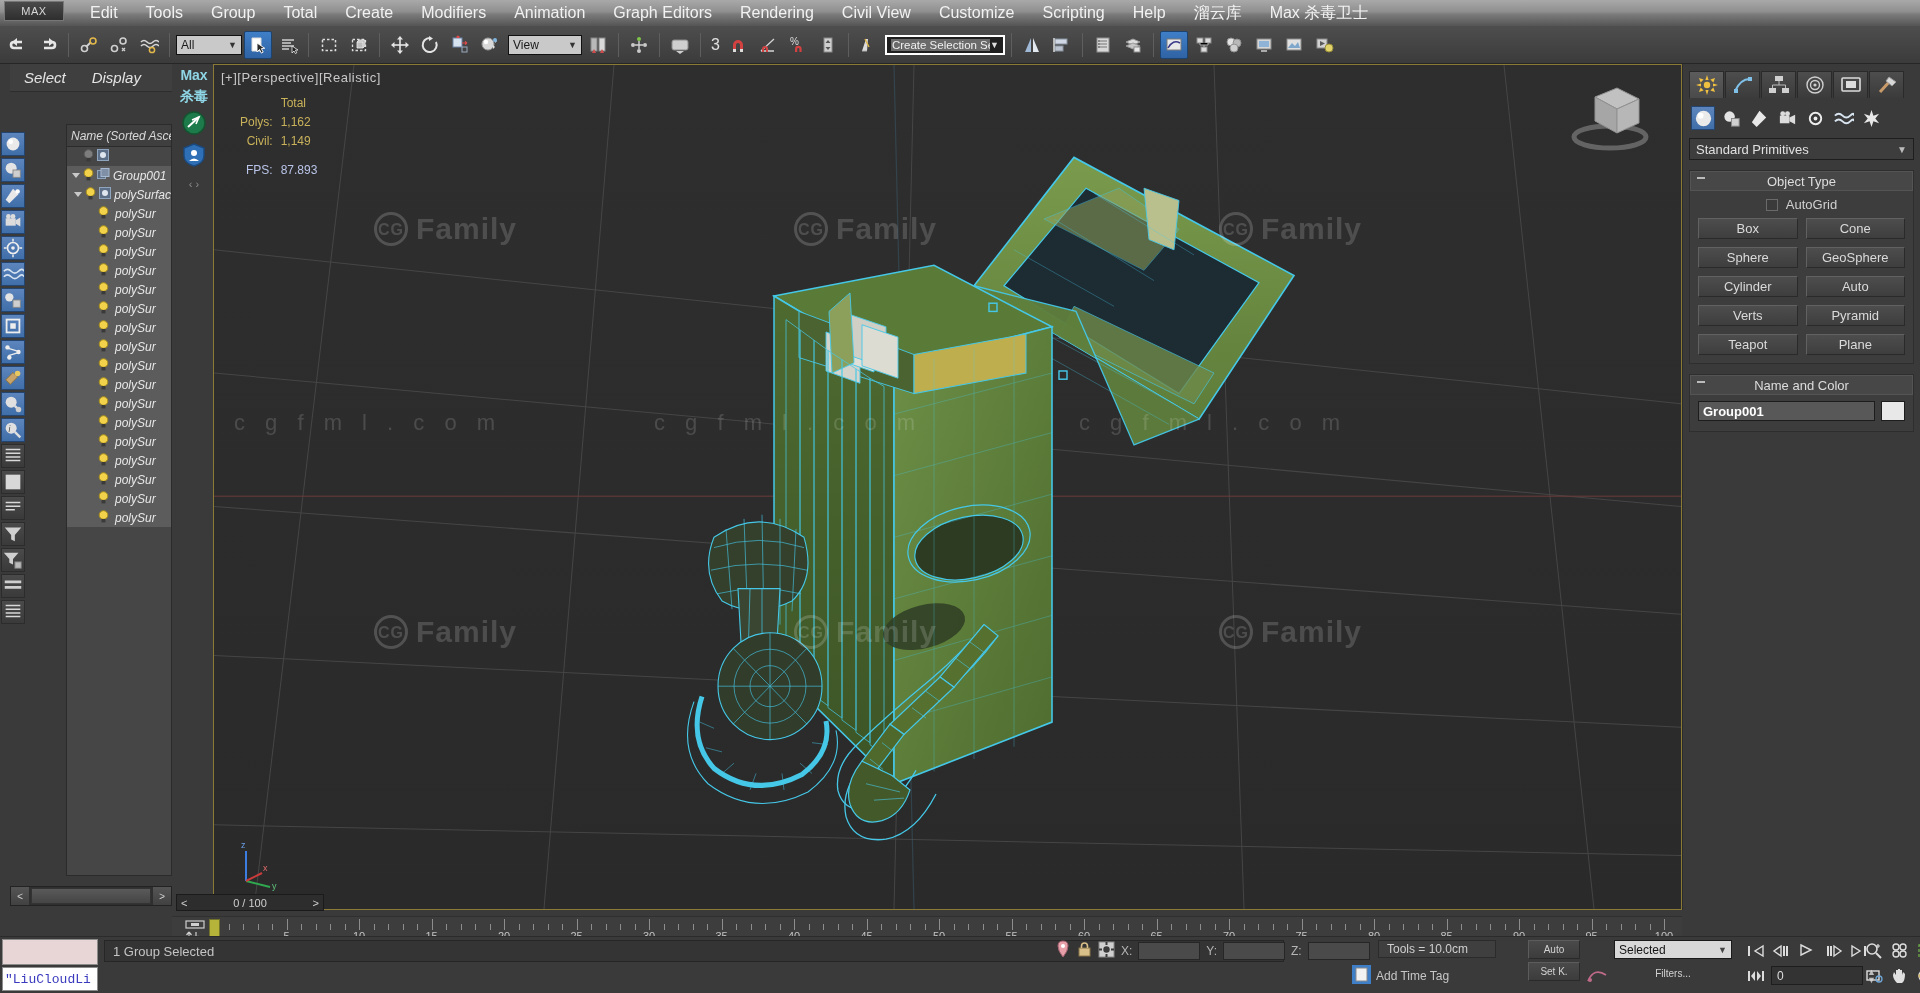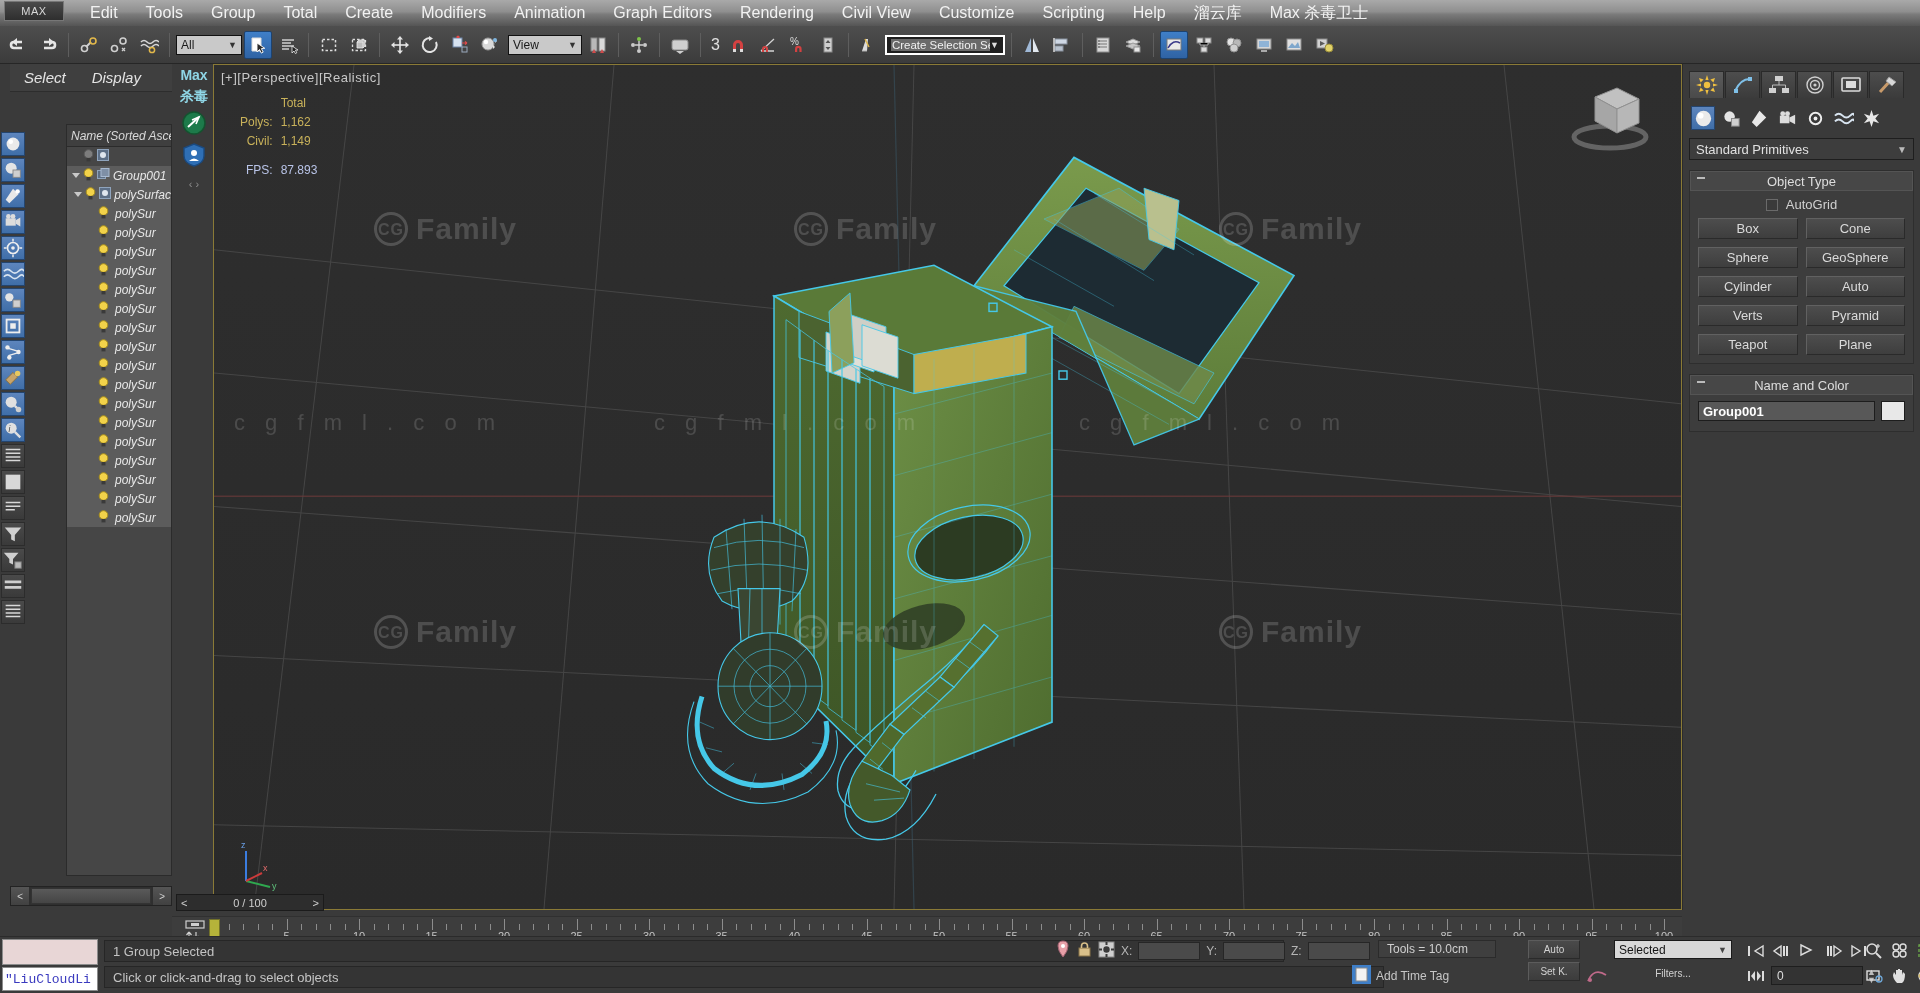--- a/index.html
+++ b/index.html
@@ -1299,21 +1299,20 @@
         </div>
       <div id="playhead" style="left: 37px;"></div>
     </div>
   </div>
 
   <div id="bottom">
     <div id="maxLogoBox"></div>
     <div id="scriptLine">"LiuCloudLi</div>
 
     <div id="statusPrompt1">1 Group Selected</div>
-    <div id="statusPrompt2">Click or click-and-drag to select objects</div>
 
     <div style="position:absolute;left:1055px;top:3px;display:flex;align-items:center;gap:6px;">
       <span>
         <svg width="16" height="18" viewBox="0 0 16 18">
             <path d="M8 1 q5 0 5 5 q0 5 -5 11 q-5 -6 -5 -11 q0 -5 5 -5z" fill="#e8a0a8" stroke="#a06070"></path>
             <circle cx="8" cy="6" r="2" fill="#fff"></circle>
           </svg>
       </span>
       <span>
         <svg width="15" height="17" viewBox="0 0 15 17">

